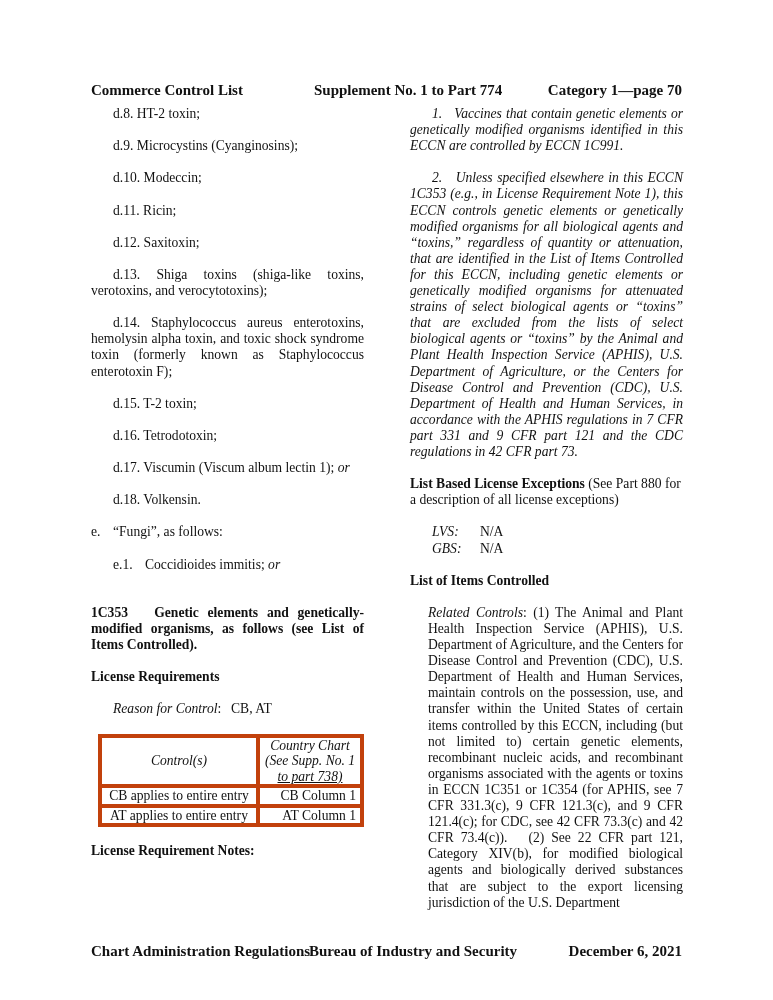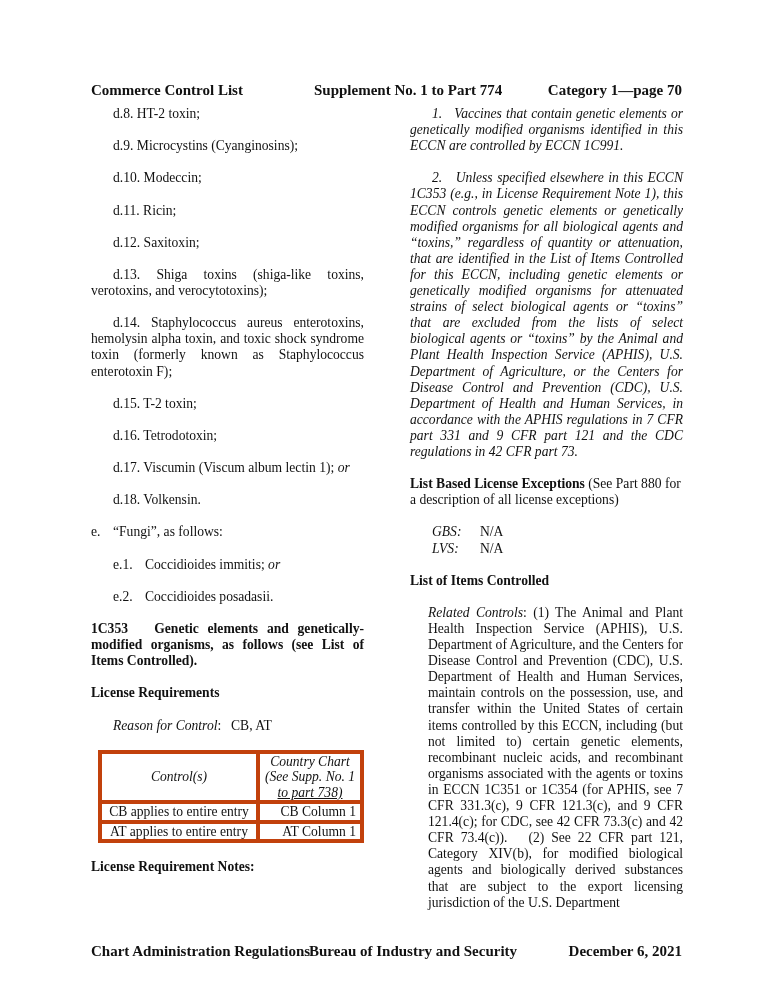--- a/index.html
+++ b/index.html
@@ -85,21 +85,20 @@
       <div class="gap"></div>
       <p class="just ind1"><span>d.18.</span> <span>Volkensin.</span></p>
       <div class="gap"></div>
     </div>
 
   <p class="e-head"><span class="num">e.</span><span>“Fungi”, as follows:</span></p>
   <div class="gap"></div>
   <div id="e-list">
       <p class="e-item"><span class="num">e.1.</span><span>Coccidioides immitis;</span> <span class="it">or</span></p>
       <div class="gap"></div>
-      <p class="e-item"><span class="num">e.2.</span><span>Coccidioides posadasii.</span></p>
     </div>
 
   <div class="gap"></div>
   <p class="b just" style="white-space:pre-wrap">1C353   Genetic elements and genetically-modified organisms, as follows (see List of Items Controlled).</p>
   <div class="gap"></div>
   <p class="b">License Requirements</p>
   <div class="gap"></div>
   <p class="lic-row" style="padding-left:22px"><span class="rfc-label"><span class="it">Reason for Control</span>:</span><span>CB, AT</span></p>
   <div class="gap"></div>
   <table class="tbl">
@@ -127,22 +126,22 @@
 </div>
 
 <div class="col col-right">
   <p class="it just ind1" style="white-space:pre-wrap">1.   Vaccines that contain genetic elements or genetically modified organisms identified in this ECCN are controlled by ECCN 1C991.</p>
   <div class="gap"></div>
   <p class="it just ind1" style="white-space:pre-wrap">2.   Unless specified elsewhere in this ECCN 1C353 (e.g., in License Requirement Note 1), this ECCN controls genetic elements or genetically modified organisms for all biological agents and “toxins,” regardless of quantity or attenuation, that are identified in the List of Items Controlled for this ECCN, including genetic elements or genetically modified organisms for attenuated strains of select biological agents or “toxins” that are excluded from the lists of select biological agents or “toxins” by the Animal and Plant Health Inspection Service (APHIS), U.S. Department of Agriculture, or the Centers for Disease Control and Prevention (CDC), U.S. Department of Health and Human Services, in accordance with the APHIS regulations in 7 CFR part 331 and 9 CFR part 121 and the CDC regulations in 42 CFR part 73.</p>
   <div class="gap"></div>
   <p><span class="b">List Based License Exceptions</span><span> (See Part 880 for a description of all license exceptions)</span></p>
   <div class="gap"></div>
   <div id="exc-list">
+      <p class="lic-row"><span class="lbl">LVS:</span><span>N/A</span></p>
       <p class="lic-row"><span class="lbl">GBS:</span><span>N/A</span></p>
-      <p class="lic-row"><span class="lbl">LVS:</span><span>N/A</span></p>
     </div>
   <div class="gap"></div>
   <p class="b">List of Items Controlled</p>
   <div class="gap"></div>
   <p class="just rc" style="white-space:pre-wrap"><span class="it">Related Controls</span><span>: (1) The Animal and Plant Health Inspection Service (APHIS), U.S. Department of Agriculture, and the Centers for Disease Control and Prevention (CDC), U.S. Department of Health and Human Services, maintain controls on the possession, use, and transfer within the United States of certain items controlled by this ECCN, including (but not limited to) certain genetic elements, recombinant nucleic acids, and recombinant organisms associated with the agents or toxins in ECCN 1C351 or 1C354 (for APHIS, see 7 CFR 331.3(c), 9 CFR 121.3(c), and 9 CFR 121.4(c); for CDC, see 42 CFR 73.3(c) and 42 CFR 73.4(c)).   (2) See 22 CFR part 121, Category XIV(b), for modified biological agents and biologically derived substances that are subject to the export licensing jurisdiction of the U.S. Department</span></p>
 </div>
 
 <div class="page-footer">
   <span class="fl">Chart Administration Regulations</span>
   <span class="fc">Bureau of Industry and Security</span>

